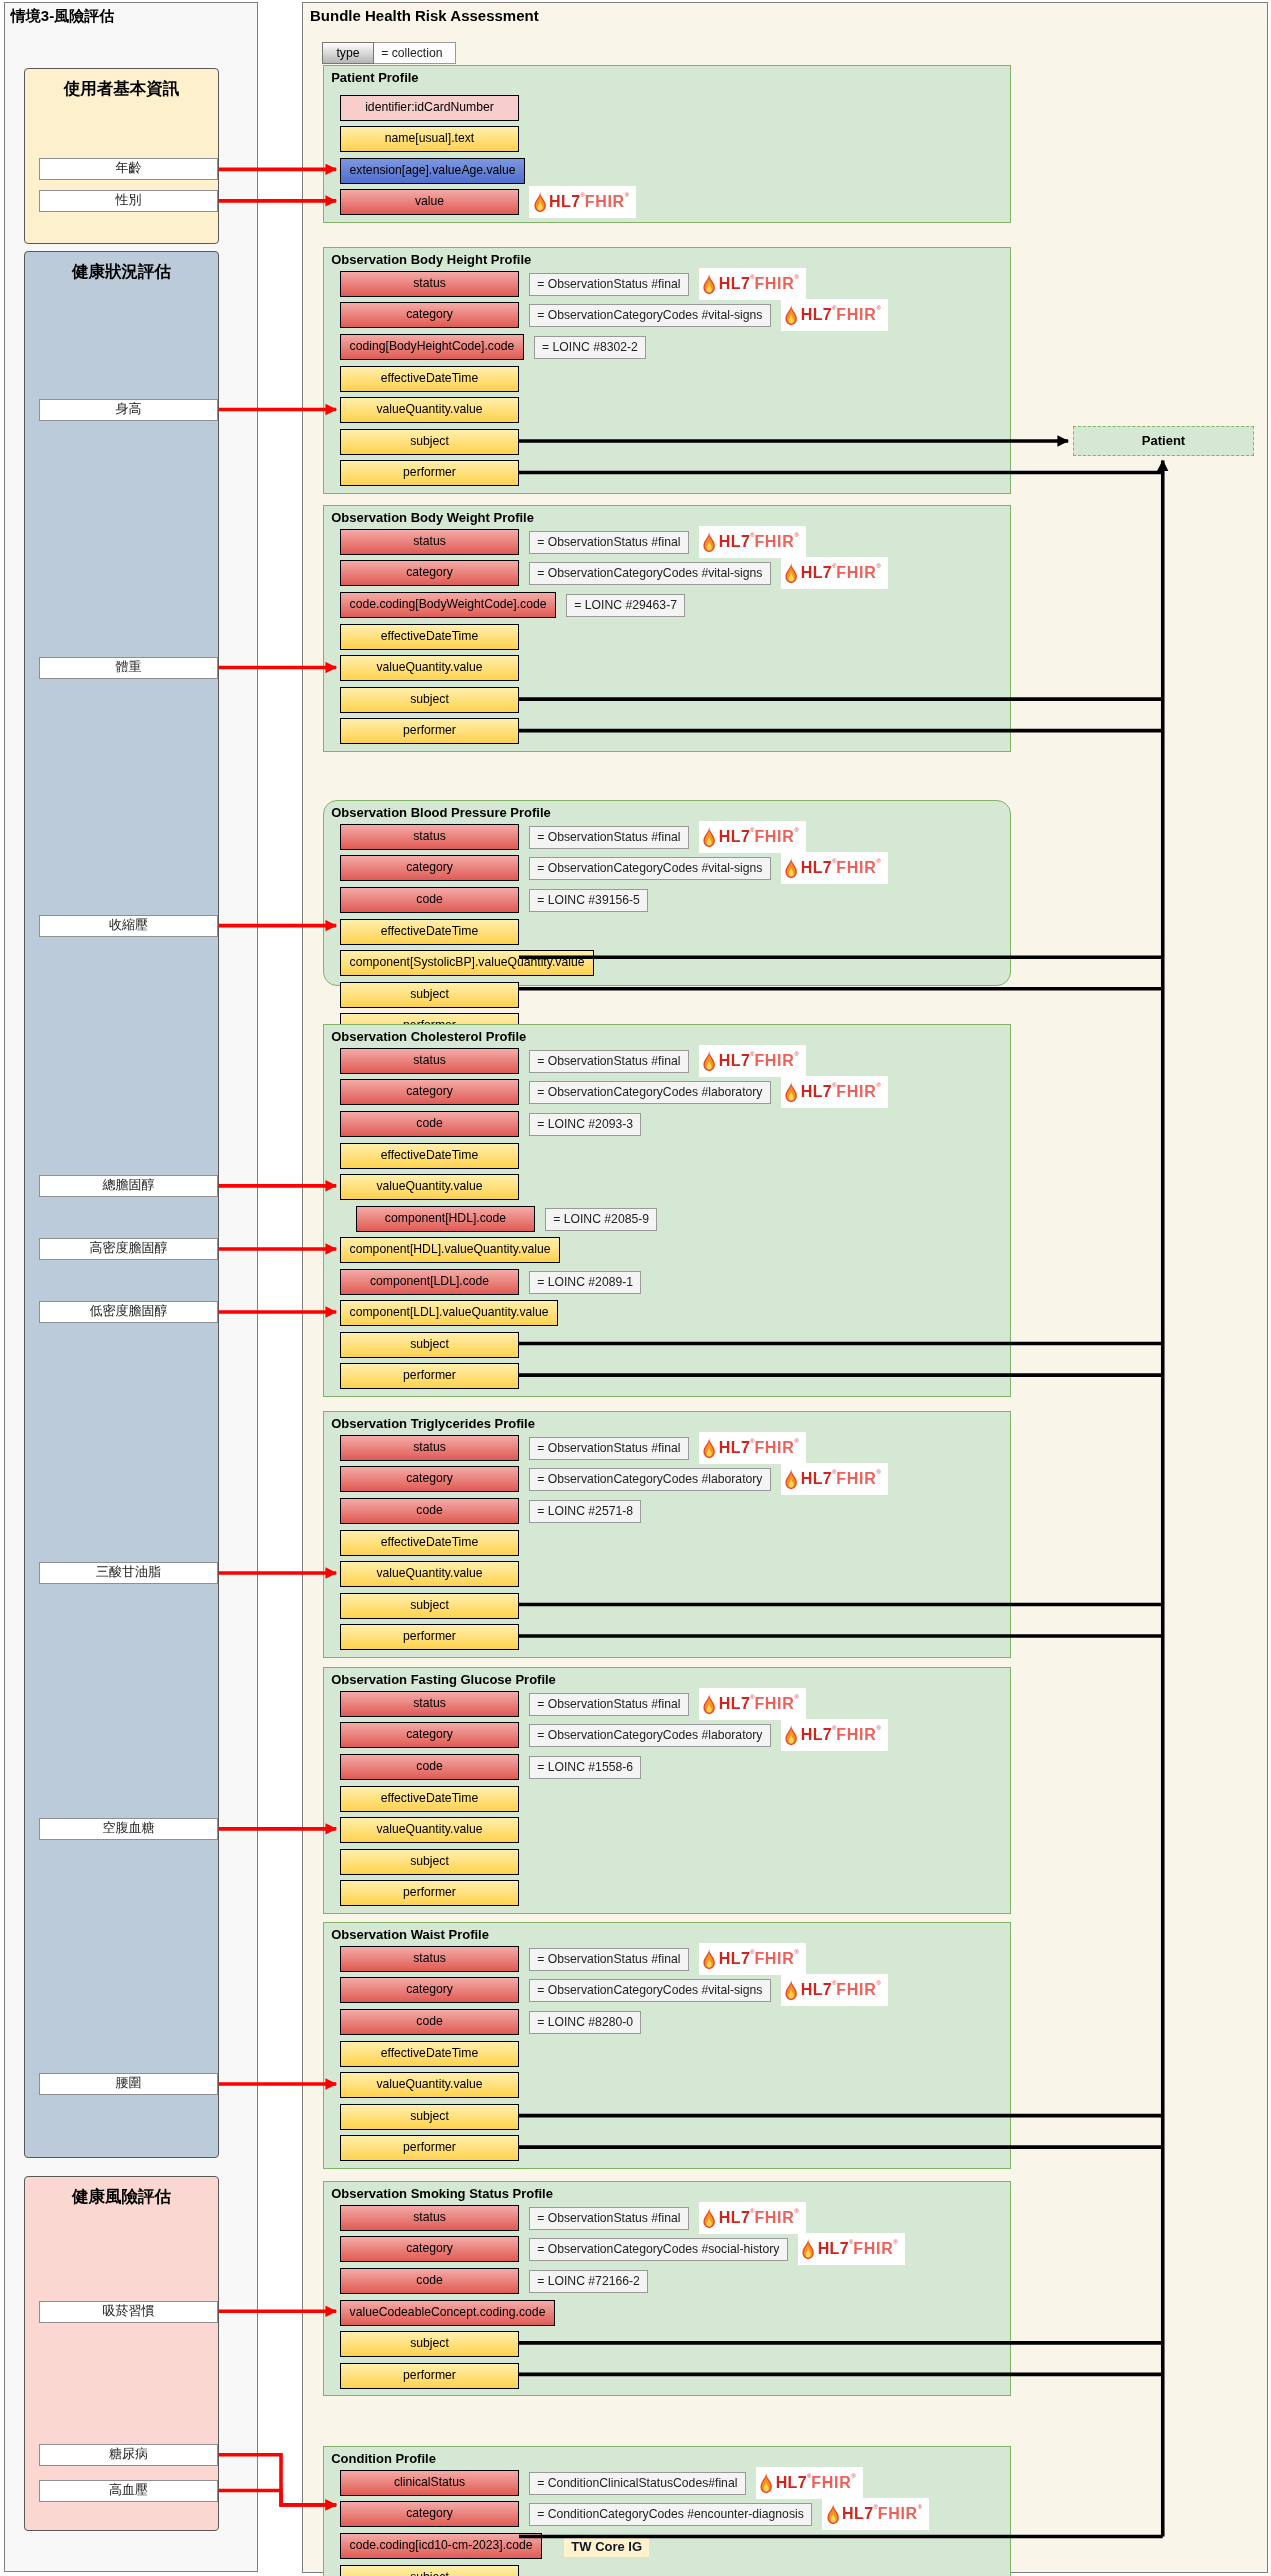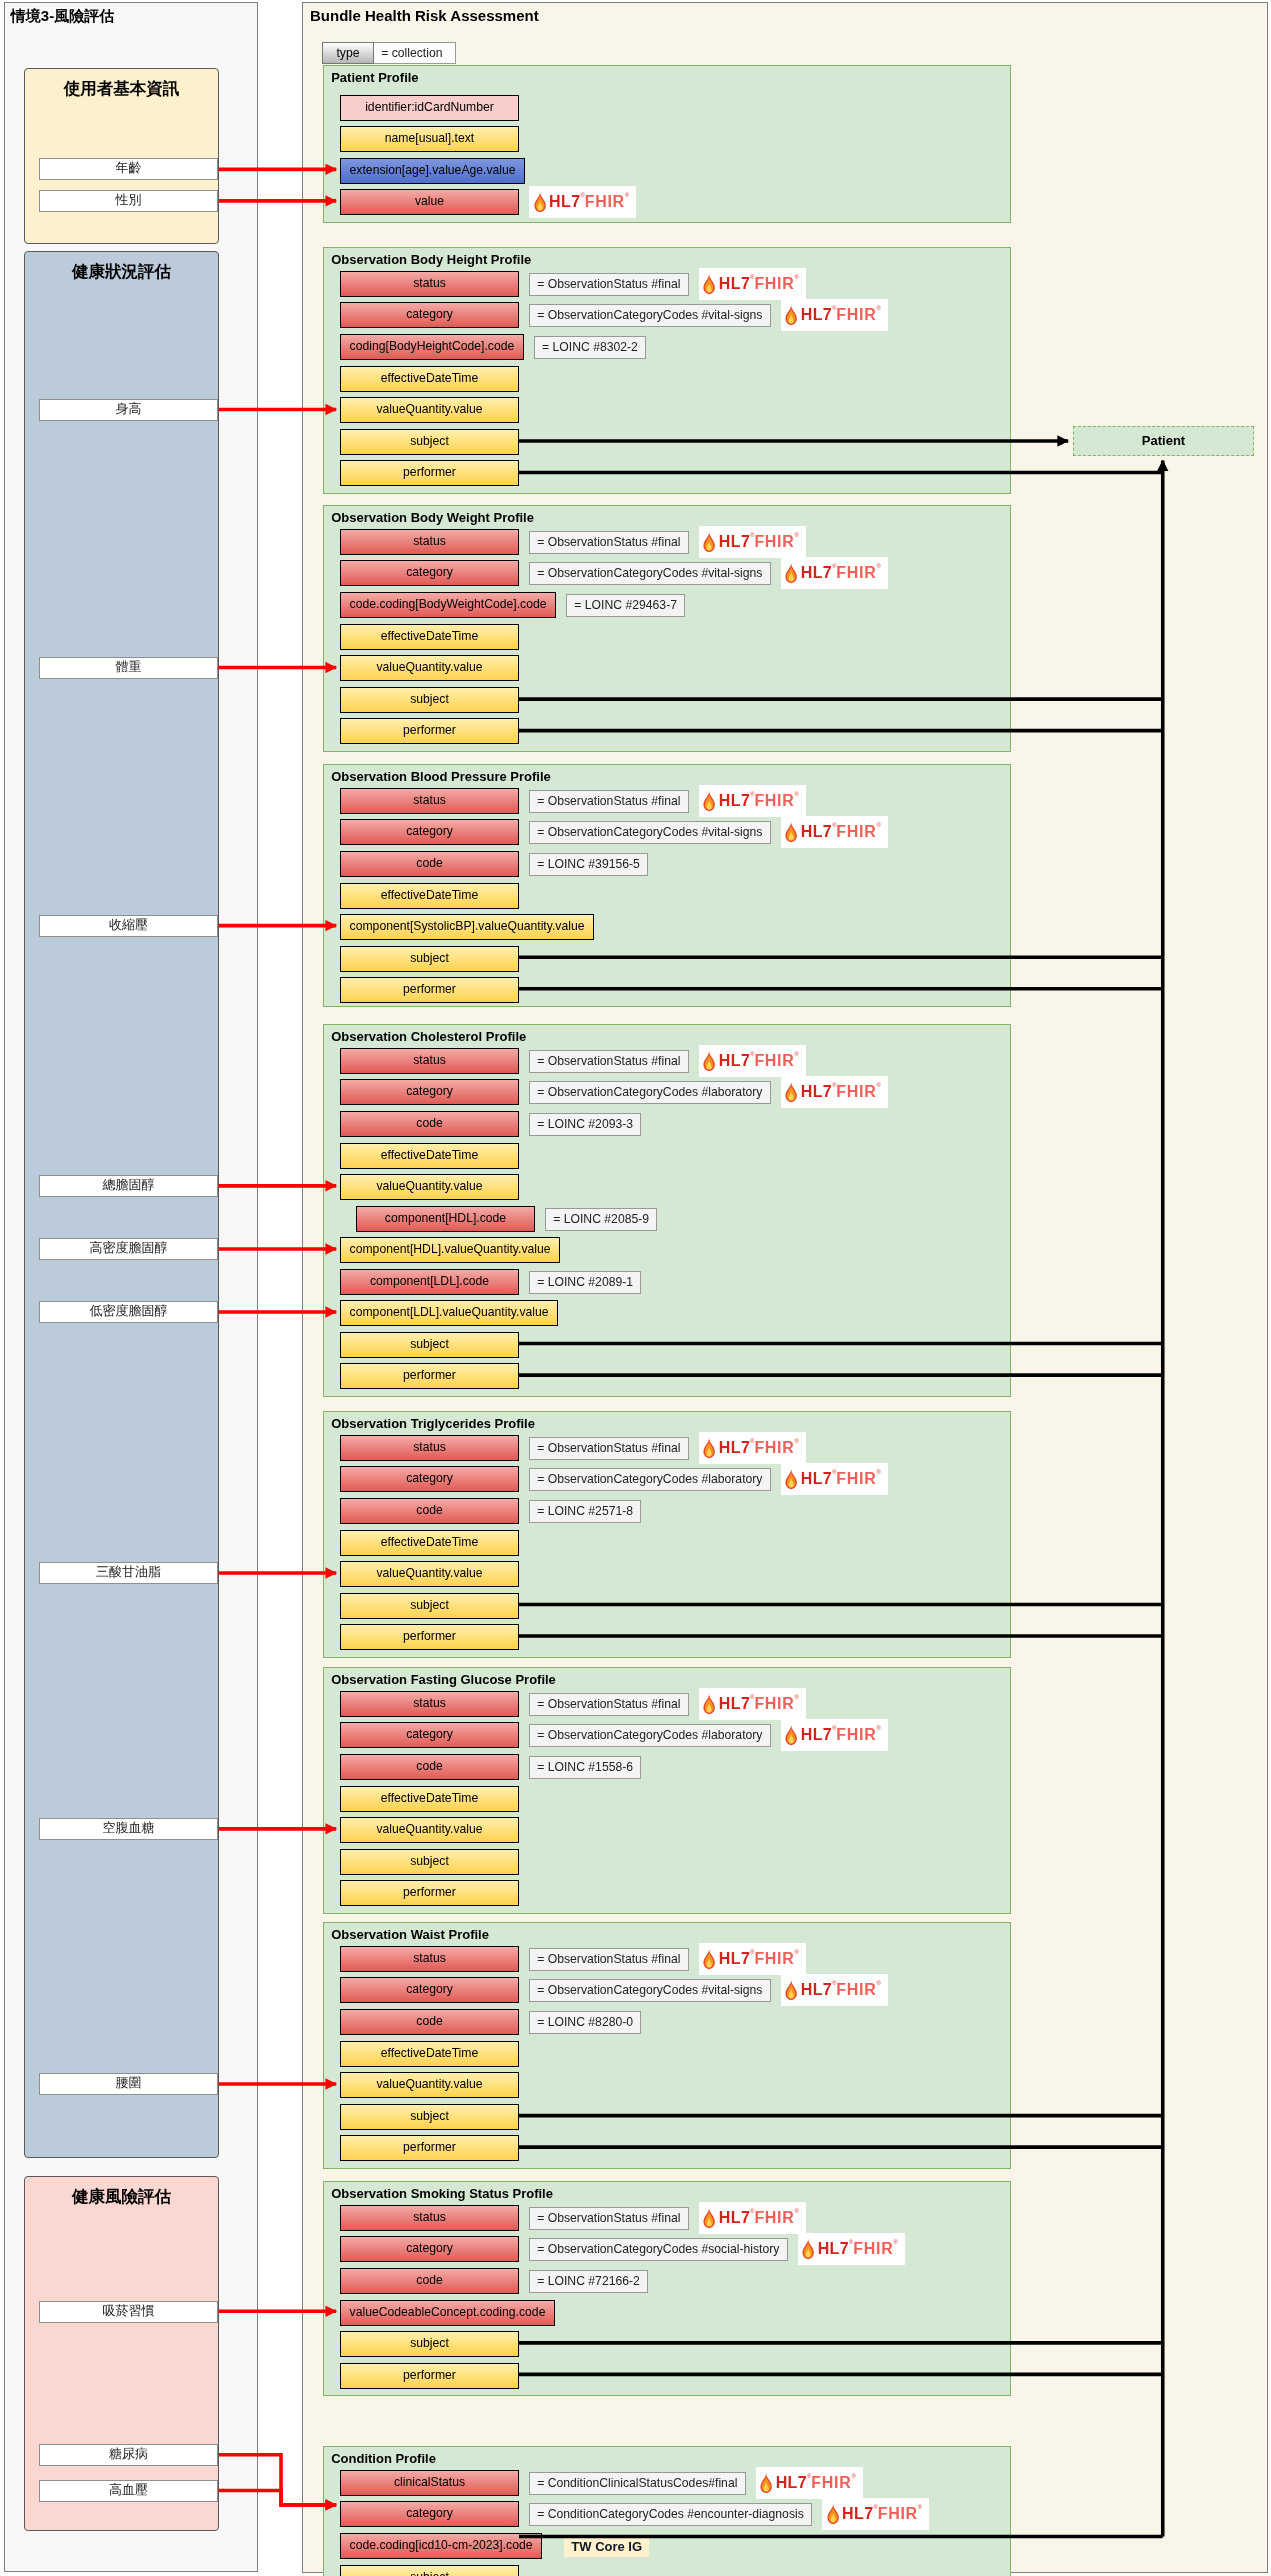--- a/index.html
+++ b/index.html
@@ -206,21 +206,21 @@
         <div class="row" style="top: 149px;">
           <div class="field yellow">valueQuantity.value</div>
         </div>
         <div class="row" style="top: 181px;">
           <div class="field yellow">subject</div>
         </div>
         <div class="row" style="top: 212px;">
           <div class="field yellow">performer</div>
         </div>
       </div>
-      <div class="profile" style="top: 764px; height: 243px;">
+      <div class="profile" style="top: 800px; height: 186px; border-radius: 14px;">
         <div class="p-title">Observation Blood Pressure Profile</div>
         <div class="row" style="top: 23px;">
           <div class="field red">status</div>
           <div class="val">= ObservationStatus #final</div>
           <span class="logo">
             <svg width="14.3" height="23" viewBox="0 0 20 32">
               <path d="M10 1 C10 9 2 12 2 21 a8 8.5 0 0 0 16 0 C18 12 10 9 10 1 Z" fill="#e8482a"></path>
               <path d="M10 5 C10 11 4 13.5 4 21 a6 6.5 0 0 0 12 0 C16 13.5 10 11 10 5 Z" fill="#f6931e"></path>
               <path d="M10 14 C10 18 6.5 19.5 6.5 23.5 a3.5 3.8 0 0 0 7 0 C13.5 19.5 10 18 10 14 Z" fill="#ffd24f"></path>
             </svg>

